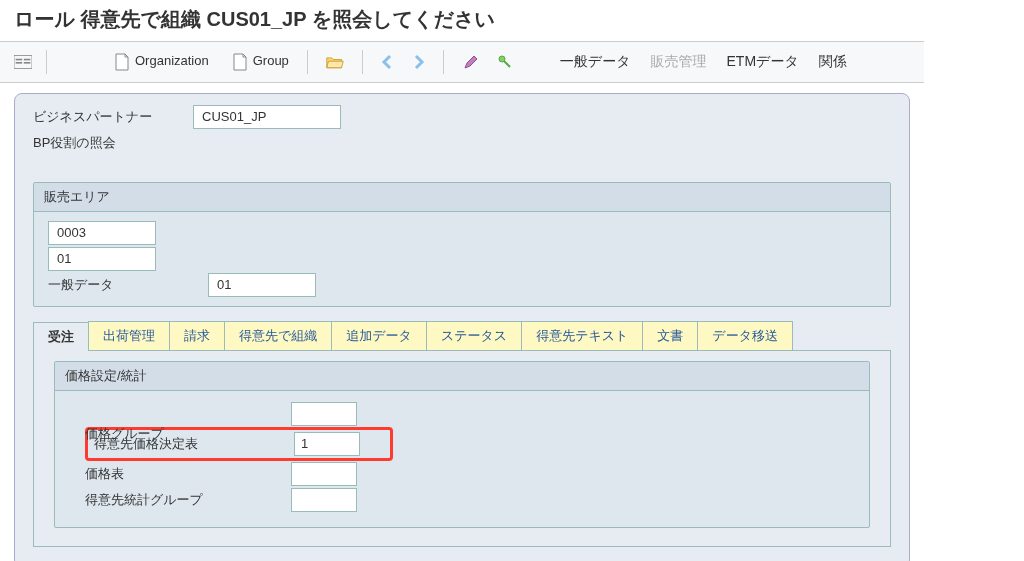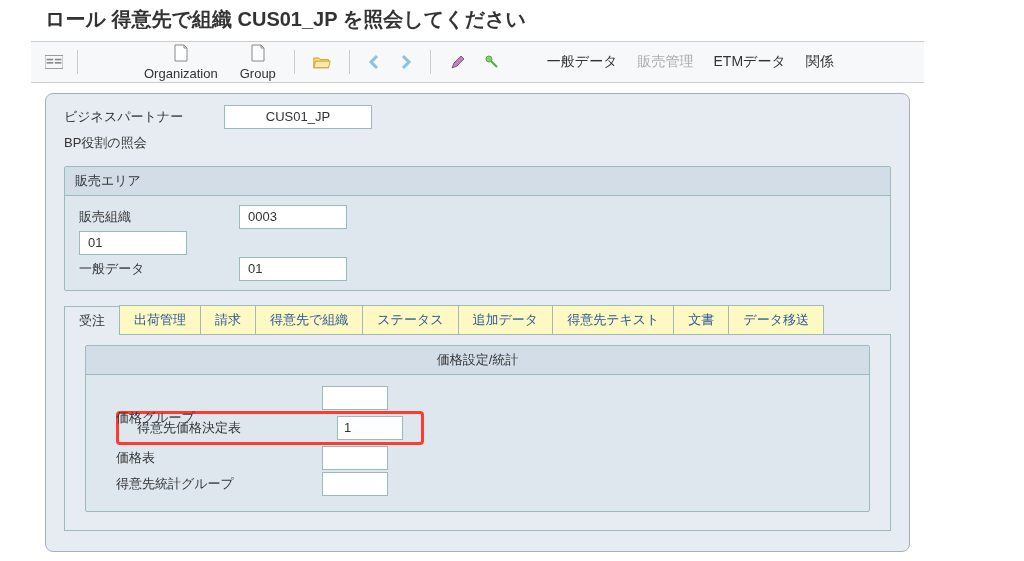--- a/index.html
+++ b/index.html
@@ -8,21 +8,20 @@
   font-family: Arial, "Hiragino Kaku Gothic ProN", "Meiryo", sans-serif;
   font-size: 13px;
   background: #fff;
   color: #333;
 }
 .container {
   width: 924px;
   height: 561px;
   position: relative;
   box-sizing: border-box;
-  padding-left: 31px;
 }
 .title-bar {
   font-size: 20px;
   font-weight: bold;
   padding: 6px 14px 8px 14px;
   color: #333;
   border-bottom: 1px solid #ccc;
 }
 .toolbar {
   display: flex;
@@ -34,22 +33,22 @@
   border-bottom: 1px solid #ccc;
 }
 .tool-sep {
   width:1px; height:24px; background:#ccc; margin:0 6px;
 }
 .doc-icon {
   display:inline-flex; align-items:center; justify-content:center;
   width:18px; height:18px;
 }
 .tool-item {
-  display:flex; align-items:center; gap:4px; padding:2px 4px;
-  color:#333; cursor:pointer;flex-direction:column;
+  display:flex; gap:4px; padding:2px 4px;
+  color:#333; cursor:pointer;
 }
 .tool-link {
   color:#333; padding:2px 6px; cursor:pointer;
   font-size:14px;
 }
 .tool-link.disabled { color:#aaa; }
 .body-area {
   background:#e6ecf2;
   border:1px solid #aac;
   border-radius:8px;
@@ -69,21 +68,21 @@
   padding:3px 8px;
   min-width:90px;
   font-size:13px;
   height:16px;
   line-height:16px;
   display:inline-block;
 }
 .groupbox {
   border:1px solid #9bb;
   background:#dfe7ee;
-  margin-top:10px;
+  margin-top:26px;
   border-radius:2px;
 }
 .groupbox-title {
   font-size:13px;
   padding:5px 10px;
   border-bottom:1px solid #9bb;
   color:#333;
   background:#d2dde8;
 }
 .groupbox-body {
@@ -103,49 +102,48 @@
   cursor:pointer;
   color:#2a5;
   color:#2a5a9a;
   font-size:13px;
 }
 .tab.active {
   background:#e6ecf2;
   color:#333;
   position:relative;
   top:1px;
+  font-weight:bold;
 }
 .tab-panel {
   border:1px solid #9bb;
   border-top:none;
   background:#e6ecf2;
   padding:10px 20px 18px 20px;
 }
 .inner-group {
   border:1px solid #9bb;
   background:#dfe7ee;
   border-radius:2px;
 }
 .inner-group-title {
   padding:5px 10px;
   border-bottom:1px solid #9bb;
   background:#d2dde8;
-  text-align:center;
 }
 .inner-group-body {
   padding:10px 30px 14px 30px;
 }
 .highlight-row {
   border:3px solid #ff3b30;
   padding:2px 6px;
   display:flex;
   align-items:center;
   width:290px;
   border-radius:4px;
-  justify-content:center;
 }
 .small-input {
   background:#fff;
   border:1px solid #9bb;
   width:52px;
   height:16px;
   line-height:16px;
   padding:3px 6px;
   font-size:13px;
   display:inline-block;
@@ -231,50 +229,49 @@
   <span class="tool-link">一般データ</span>
   <span class="tool-link disabled">販売管理</span>
   <span class="tool-link">ETMデータ</span>
   <span class="tool-link">関係</span>
 </div>
 
 <div class="body-area">
 
   <div class="field-row">
     <span class="field-label">ビジネスパートナー</span>
-    <span class="field-input" style="width:130px;text-align:center;">CUS01_JP</span>
+    <span class="field-input" style="width:130px;">CUS01_JP</span>
   </div>
   <div class="field-row">
     <span class="field-label">BP役割の照会</span>
   </div>
 
   <div class="groupbox">
     <div class="groupbox-title">販売エリア</div>
     <div class="groupbox-body">
       <div class="field-row">
-        <span class="field-label">販売組織</span>
         <span class="field-input" style="width:70px;">0003</span>
       </div>
       <div class="field-row">
         <span class="field-input" style="width:50px;">01</span>
       </div>
       <div class="field-row">
         <span class="field-label">一般データ</span>
         <span class="field-input" style="width:50px;">01</span>
       </div>
     </div>
   </div>
 
   <div class="tabs">
     <div class="tab active">受注</div>
     <div class="tab">出荷管理</div>
     <div class="tab">請求</div>
     <div class="tab">得意先で組織</div>
+    <div class="tab">追加データ</div>
     <div class="tab">ステータス</div>
-    <div class="tab">追加データ</div>
     <div class="tab">得意先テキスト</div>
     <div class="tab">文書</div>
     <div class="tab">データ移送</div>
   </div>
 
   <div class="tab-panel">
     <div class="inner-group">
       <div class="inner-group-title">価格設定/統計</div>
       <div class="inner-group-body">
         <div class="field-row">

